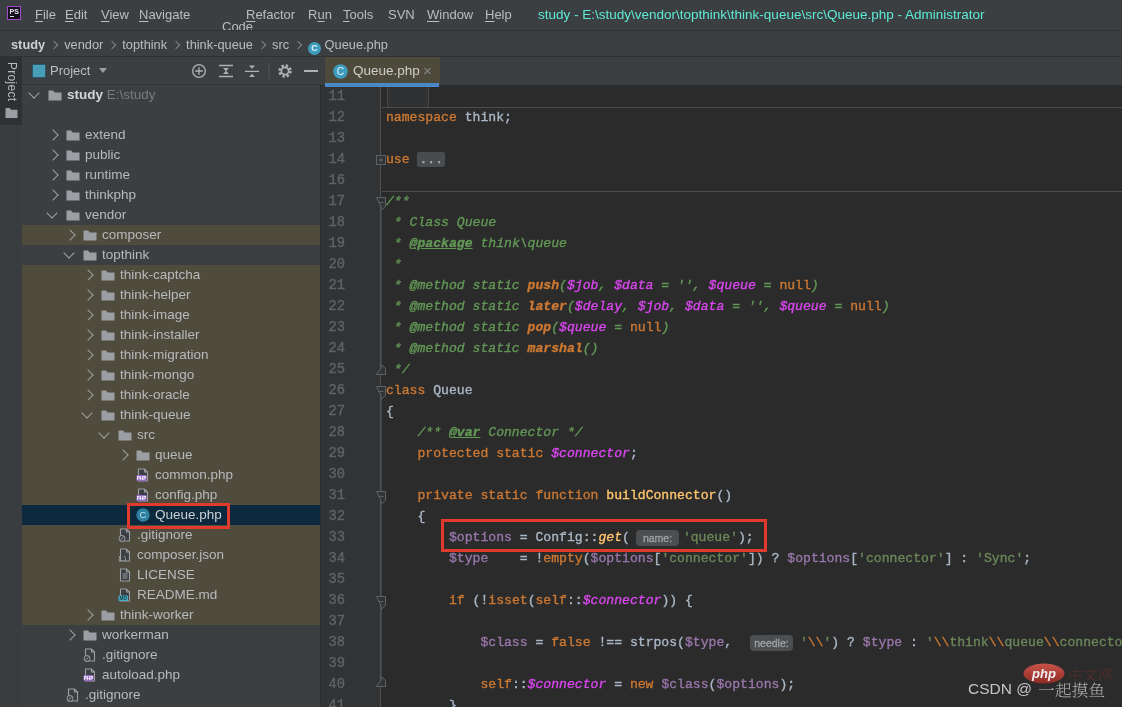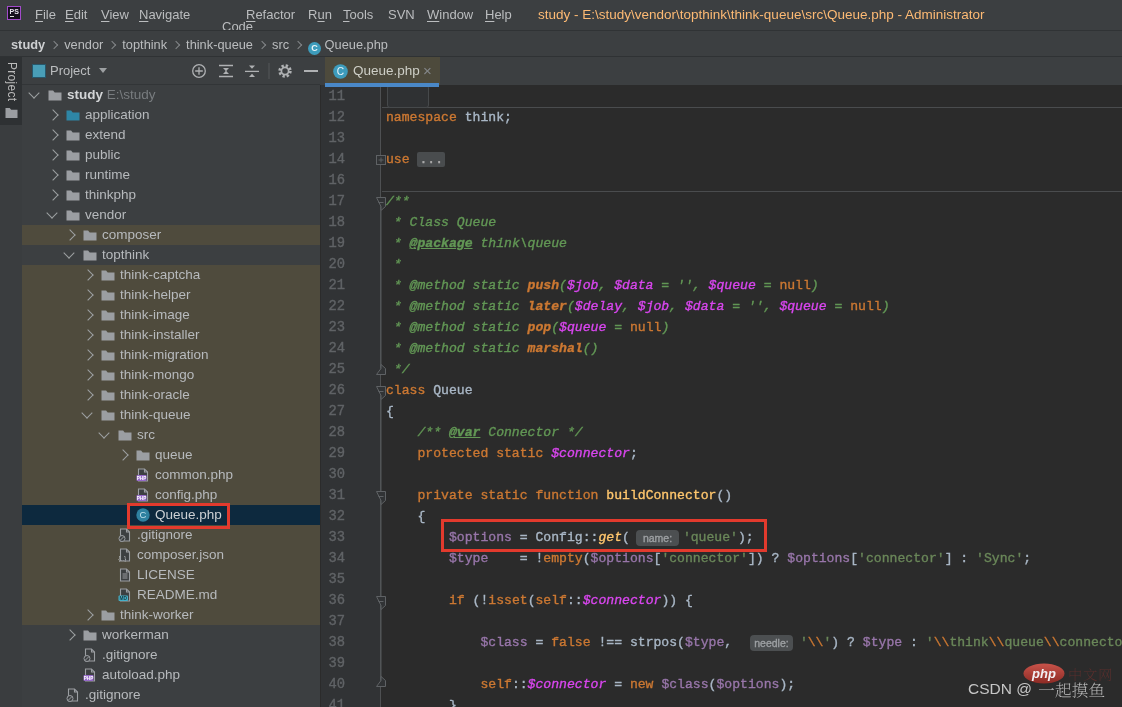--- a/index.html
+++ b/index.html
@@ -62,48 +62,41 @@
       <span class="abs" style="left:101px;top:0;"><u>V</u>iew</span>
       <span class="abs" style="left:139px;top:0;"><u>N</u>avigate</span>
       <span class="abs" style="left:222px;top:0;margin-top:12px;"><u>C</u>ode</span>
       <span class="abs" style="left:246px;top:0;"><u>R</u>efactor</span>
       <span class="abs" style="left:308px;top:0;">R<u>u</u>n</span>
       <span class="abs" style="left:343px;top:0;"><u>T</u>ools</span>
       <span class="abs" style="left:388px;top:0;">SVN</span>
       <span class="abs" style="left:427px;top:0;"><u>W</u>indow</span>
       <span class="abs" style="left:485px;top:0;text-align:center;"><u>H</u>elp</span>
     </div>
-  <div class="abs" style="left:538px;top:7px;font-size:13.5px;color:#fdba74;">study - E:\study\vendor\topthink\think-queue\src\Queue.php - Administrator</div>
+  <div class="abs" style="left:538px;top:7px;font-size:13.5px;color:#5eead4;">study - E:\study\vendor\topthink\think-queue\src\Queue.php - Administrator</div>
 </div>
 <div class="abs" id="crumbbar">
   <div class="abs" style="left:11px;top:6px;font-size:12.8px;color:#BBBDBF;white-space:nowrap;">
     <b style="color:#CDCFD1">study</b><span class="bsep"></span>vendor<span class="bsep"></span>topthink<span class="bsep"></span>think-queue<span class="bsep"></span>src<span class="bsep"></span><span class="cicon" style="position:relative;top:2px;">C</span>&nbsp;Queue.php
   </div>
 </div>
 <div class="abs" id="hdrline"></div>
 <div class="abs" id="strip"></div>
 <div class="abs" id="stripbtn"></div>
 <div class="abs" id="striptext">Project</div>
 <svg class="abs" style="left:5px;top:107px" width="13" height="12" viewBox="0 0 13 12">
     <path fill="#9B9EA2" d="M0.5 1h4.2l1.5 1.8H12.5V11H0.5z"></path>
   </svg>
 <div class="abs" id="panel">
   <div class="row" style="top:28px">
       <span class="chev" style="left:8px;border-top:1.6px solid #9DA0A2;border-right:1.6px solid #9DA0A2;transform:rotate(135deg);width:7px;height:7px;top:4px"></span>
       <span style="position:absolute;left:26px;top:3px"><svg width="14" height="14" viewBox="0 0 14 14">
           <path fill="#9B9EA2" d="M0.5 2.5h4.6l1.6 2h6.8v8H0.5z"></path>
         </svg></span>
       <span class="lbl" style="left:45px"><b style="color:#D3D5D7">study</b> <span style="color:#787C7F">E:\study</span></span>
-    </div>
-<div class="row" style="top:48px">
-      <span class="chev" style="left:27px;border-top:1.6px solid #9DA0A2;border-right:1.6px solid #9DA0A2;transform:rotate(45deg);width:7px;height:7px;top:5.5px"></span>
-      <span style="position:absolute;left:44px;top:3px"><svg width="14" height="14" viewBox="0 0 14 14">
-          <path fill="#2E86A6" d="M0.5 2.5h4.6l1.6 2h6.8v8H0.5z"></path>
-        </svg></span>
-      <span class="lbl" style="left:63px">application</span>
     </div>
 <div class="row" style="top:68px">
       <span class="chev" style="left:27px;border-top:1.6px solid #9DA0A2;border-right:1.6px solid #9DA0A2;transform:rotate(45deg);width:7px;height:7px;top:5.5px"></span>
       <span style="position:absolute;left:44px;top:3px"><svg width="14" height="14" viewBox="0 0 14 14">
           <path fill="#9B9EA2" d="M0.5 2.5h4.6l1.6 2h6.8v8H0.5z"></path>
         </svg></span>
       <span class="lbl" style="left:63px">extend</span>
     </div>
 <div class="row" style="top:88px">
       <span class="chev" style="left:27px;border-top:1.6px solid #9DA0A2;border-right:1.6px solid #9DA0A2;transform:rotate(45deg);width:7px;height:7px;top:5.5px"></span>

